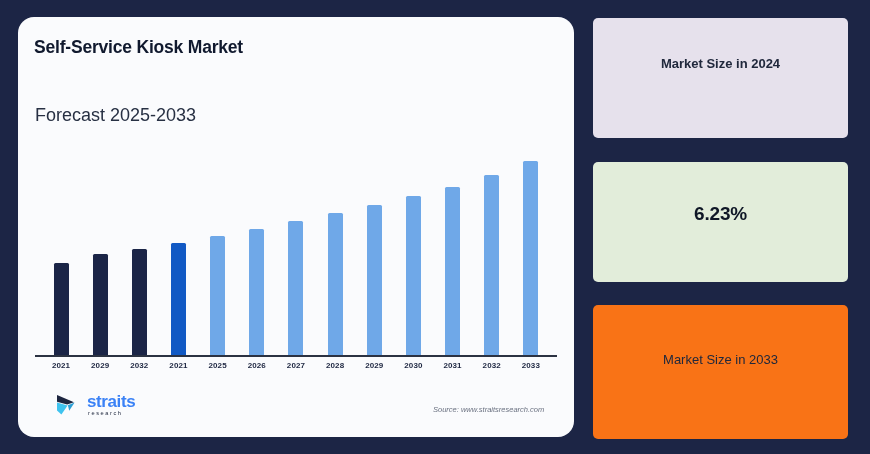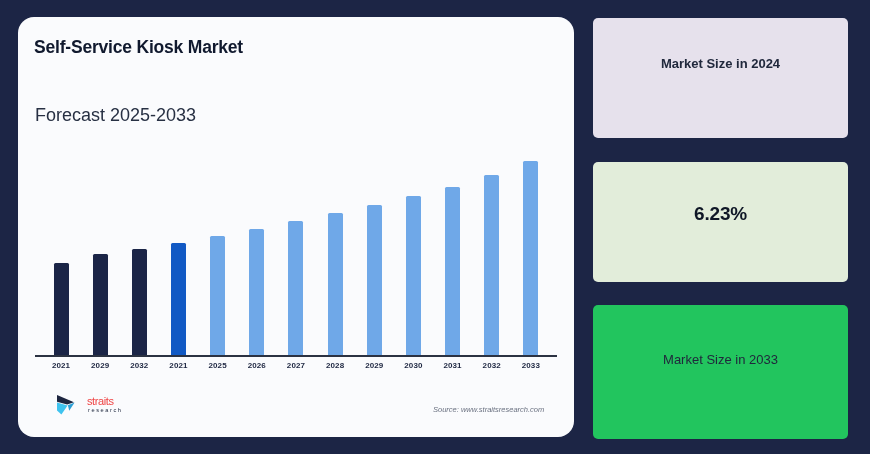--- a/index.html
+++ b/index.html
@@ -119,23 +119,23 @@
     width: 26px;
     height: 26px;
     flex: 0 0 auto;
   }
   #logo-text {
     display: flex;
     flex-direction: column;
     line-height: 1;
   }
   #logo-word {
-    font-size: 11px;
-    font-weight: normal;
-    color: #ef4444;
+    font-size: 17px;
+    font-weight: bold;
+    color: #3b82f6;
     letter-spacing: -0.4px;
   }
   #logo-sub {
     font-size: 5.6px;
     color: #20293f;
     letter-spacing: 1.6px;
     margin-top: 1px;
     margin-left: 1px;
   }
   #source {
@@ -154,21 +154,21 @@
     width: 255px;
     border-radius: 5px;
     box-sizing: border-box;
     display: flex;
     flex-direction: column;
     align-items: center;
     justify-content: center;
   }
   #stat-card-0 { top: 18px;  height: 120px; background: #e6e1ec; }
   #stat-card-1 { top: 162px; height: 120px; background: #e2edda; }
-  #stat-card-2 { top: 305px; height: 134px; background: #22c55e; }
+  #stat-card-2 { top: 305px; height: 134px; background: #f97316; }
 
   .stat-label {
     font-size: 13px;
     color: #20283c;
   }
   .stat-value {
     font-size: 19.5px;
     font-weight: bold;
     color: #0f1726;
     letter-spacing: -0.2px;

